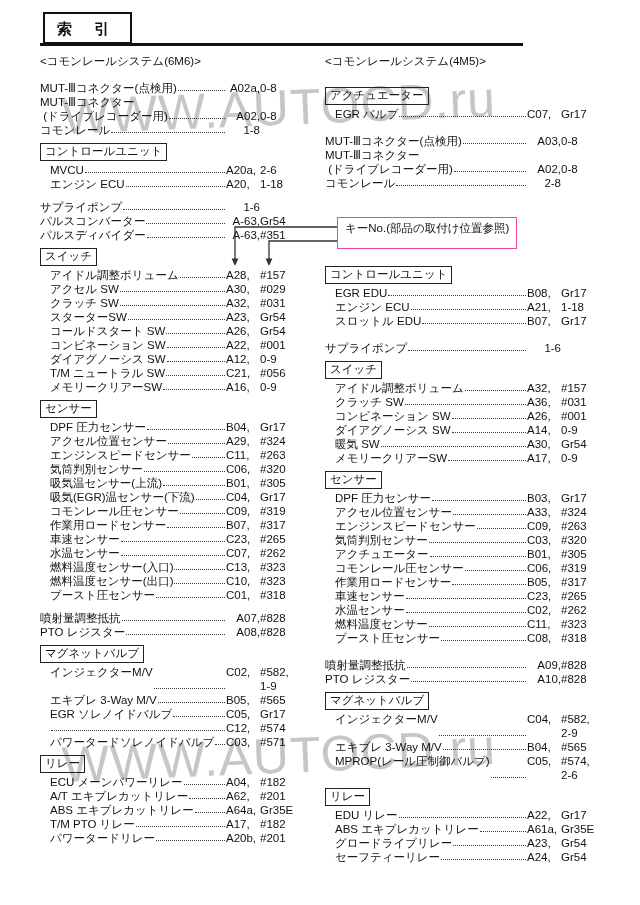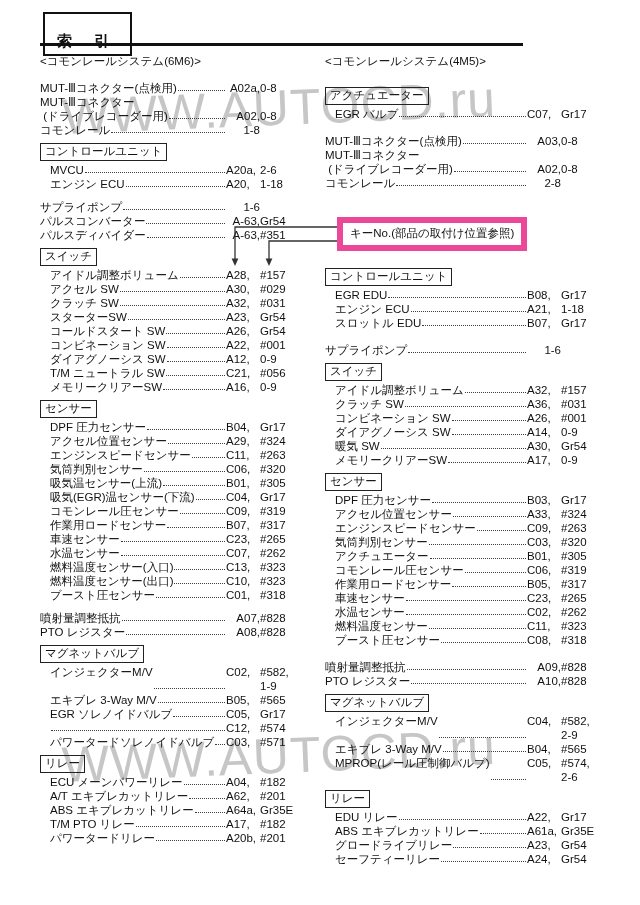--- a/index.html
+++ b/index.html
@@ -12,21 +12,21 @@
     position:absolute;z-index:0;white-space:nowrap;color:#c6c6c6;
     font-size:50px;letter-spacing:1px;font-weight:400;
     transform:rotate(-2.4deg);transform-origin:left center;user-select:none;
   }
   .wm-top{left:62px;top:88px;}
   .wm-bottom{left:62px;top:736px;}
   
   .content{position:absolute;inset:0;z-index:1;}
   .title-box{
     position:absolute;left:43px;top:12px;border:2px solid #111;
-    padding:18px 12px 4px;font-size:15px;font-weight:bold;letter-spacing:9px;line-height:18px;
+    padding:6px 12px 4px;font-size:15px;font-weight:bold;letter-spacing:9px;line-height:18px;
   }
   .title-rule{position:absolute;left:40px;top:43px;width:483px;height:3px;background:#111;}
   .col{position:absolute;top:54px;font-size:11.5px;line-height:14px;}
   #col-left{left:40px;width:274px;}
   #col-right{left:325px;width:290px;}
   .col-title{margin:0 0 13px 0;white-space:pre;}
   .block{margin:0;}
   .block.plain{margin-top:9px;text-align:right;}
   #col-right .block.plain{margin-top:13px;}
   .sec-h{
@@ -38,21 +38,21 @@
   .lbl{white-space:pre;flex:none;}
   .dots{
     flex:1;min-width:6px;border-bottom:1.4px dotted #3c3c3c;
     align-self:flex-end;margin:0 1px 4px 1px;
   }
   .ref{flex:none;width:88px;display:flex;align-items:flex-start;}
   .rk{flex:none;width:34px;white-space:pre;}
   .rc{flex:none;white-space:pre-line;}
   
   .ann-box{
-    border:6px solid #ec4899;display:inline-block;padding:3px 7px 4px;
+    border:1px solid #ec4899;display:inline-block;padding:3px 7px 12px;
     margin:27px 0 11px 12px;background:transparent;
   }
   .ann-line{white-space:pre;line-height:15px;font-size:11.5px;}
   
   #arrow-overlay{position:absolute;inset:0;width:640px;height:905px;z-index:2;pointer-events:none;}
 </style>
 </head>
 <body>
 
 <div class="page">

